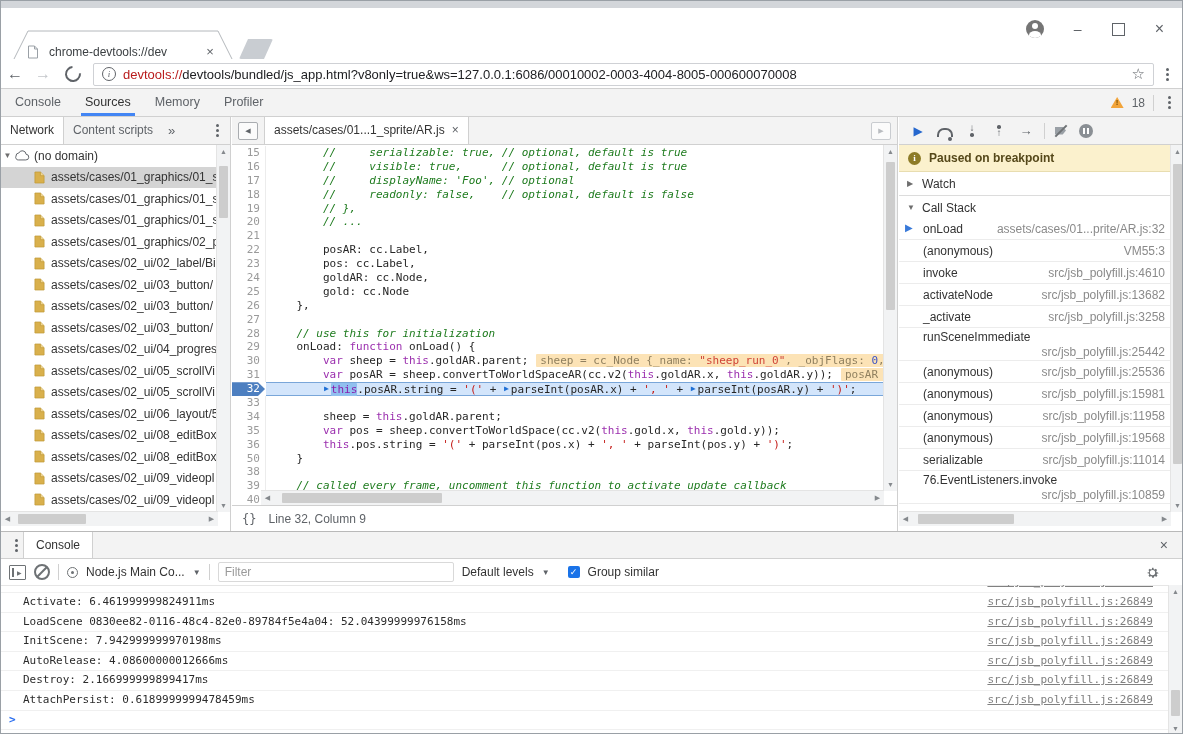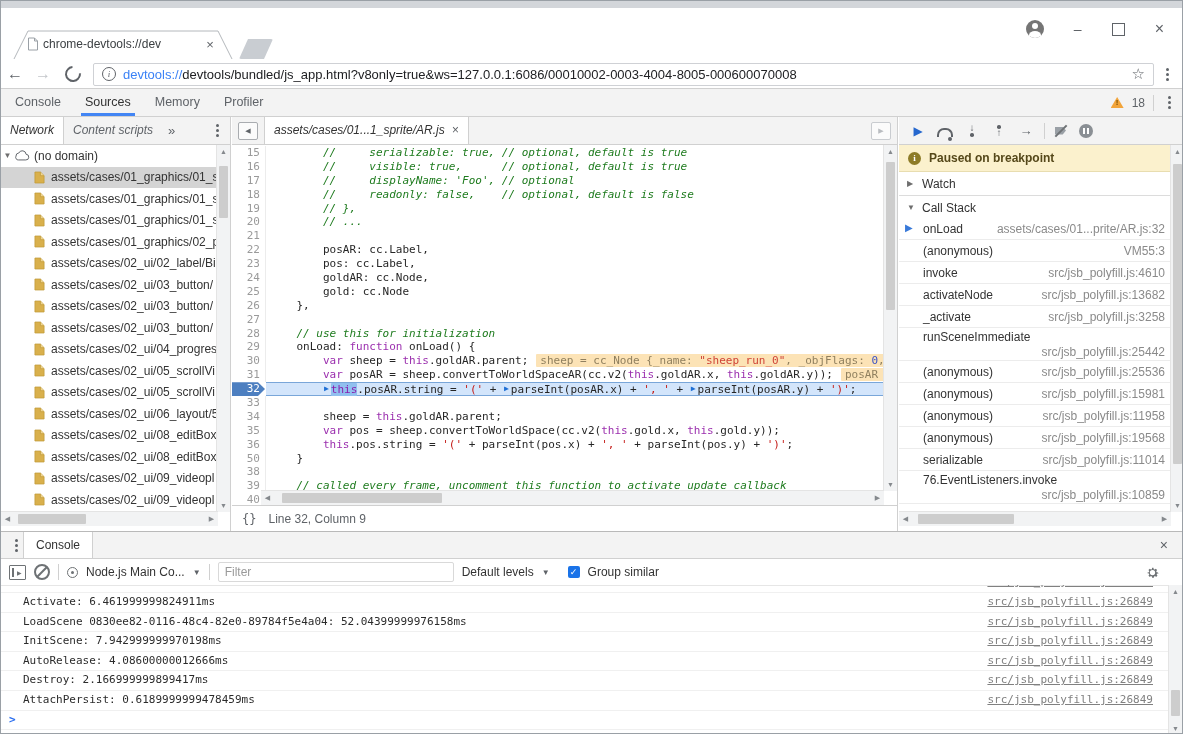--- a/index.html
+++ b/index.html
@@ -4,41 +4,41 @@
 <style>
   html,body{margin:0;padding:0;background:#e8e8e8;}
   #window{position:relative;width:1183px;height:734px;background:#fff;border:1px solid #9aa0a6;
     box-sizing:border-box;overflow:hidden;font-family:"Liberation Sans",sans-serif;font-size:12px;color:#333;}
   .abs{position:absolute;}
 
   
   #frame-top{left:0;top:0;width:100%;height:7px;background:#d3d6da;}
   #titlebar{left:0;top:7px;width:100%;height:52px;background:#fff;}
   #tab-outline{left:12px;top:22px;}
-  #tab-content{left:26px;top:29px;width:190px;height:22px;display:flex;align-items:flex-start;gap:4px;}
+  #tab-content{left:26px;top:29px;width:190px;height:22px;display:flex;align-items:flex-end;gap:10px;}
   .tab-title{flex:1;overflow:hidden;white-space:nowrap;color:#3c4043;font-size:12px;}
   .tab-close{color:#5f6368;font-size:13px;width:14px;text-align:center;cursor:default;}
   #newtab-btn{left:238px;top:31px;width:34px;height:20px;background:#c9cdd2;border-radius:2px;
     clip-path:polygon(9px 0,100% 0,calc(100% - 9px) 100%,0 100%);}
   #win-controls{right:18px;top:10px;display:flex;align-items:center;gap:30px;height:22px;}
   .wc{color:#5f6368;font-size:14px;line-height:14px;}
   #avatar{width:18px;height:18px;border-radius:50%;background:#757575;position:relative;overflow:hidden;}
   #avatar .head{position:absolute;left:6px;top:3px;width:6px;height:6px;border-radius:50%;background:#fff;}
   #avatar .body{position:absolute;left:3px;top:10.5px;width:12px;height:8px;border-radius:50% 50% 0 0;background:#fff;}
   .wc-max{width:11px;height:11px;border:1px solid #5f6368;}
 
   #urlrow{left:0;top:59px;width:100%;height:28px;background:#fff;border-bottom:1px solid #d0d0d0;display:flex;align-items:center;}
   .navbtn{width:28px;text-align:center;font-size:16px;color:#5f6368;}
   .navbtn.disabled{color:#c3c6ca;}
   #reload-ico{width:12px;height:12px;border:2px solid #5f6368;border-radius:50%;border-top-color:transparent;transform:rotate(40deg);margin:0 8px;}
   #urlfield{flex:1;height:21px;border:1px solid #cfd1d5;border-radius:2px;margin:0 6px 0 4px;display:flex;align-items:center;padding:0 8px;gap:7px;overflow:hidden;}
   .circle-i{width:12px;height:12px;min-width:12px;border:1px solid #5f6368;border-radius:50%;color:#5f6368;
     font-size:9px;font-family:"Liberation Serif",serif;font-style:italic;display:flex;align-items:center;justify-content:center;}
   #urltext{font-size:13px;white-space:nowrap;overflow:hidden;flex:1;color:#202124;}
-  #urltext .scheme{color:#3b82f6;}
+  #urltext .scheme{color:#b91c1c;}
   .star{color:#5f6368;font-size:15px;}
   .vdots{display:inline-flex;flex-direction:column;gap:2px;align-items:center;width:14px;}
   .vdots i{width:3px;height:3px;border-radius:50%;background:#5f6368;}
 
   
   #dtbar{left:0;top:88px;width:100%;height:27px;background:#f3f3f3;border-bottom:1px solid #d0d0d0;display:flex;align-items:center;}
   .dt-tab{padding:0 10px;margin-left:4px;height:27px;line-height:27px;color:#5f6368;font-size:12.5px;position:relative;}
   .dt-tab.active{color:#333;}
   .dt-tab.active::after{content:"";position:absolute;left:6px;right:6px;bottom:0;height:3px;background:#4285f4;}
   #dtbar-right{margin-left:auto;display:flex;align-items:center;gap:8px;padding-right:6px;}
@@ -48,21 +48,21 @@
   #warn-count{color:#5f6368;}
   .tool-sep{width:1px;height:16px;background:#d0d0d0;}
 
   
   #main-body{left:0;top:116px;width:100%;height:414px;background:#fff;}
   #navigator{left:0;top:0;width:230px;height:414px;border-right:1px solid #d0d0d0;box-sizing:border-box;}
   #editor{left:231px;top:0;width:666px;height:414px;border-right:1px solid #d0d0d0;box-sizing:border-box;background:#fff;}
   #sidebar{left:898px;top:0;width:285px;height:414px;background:#fff;}
 
   .panel-tabs{height:27px;background:#f3f3f3;border-bottom:1px solid #d0d0d0;display:flex;align-items:center;box-sizing:content-box;}
-  .ptab{height:27px;line-height:27px;padding:0 9px;color:#5f6368;white-space:nowrap;font-style:italic;}
+  .ptab{height:27px;line-height:27px;padding:0 9px;color:#5f6368;white-space:nowrap;}
   .ptab.selected{background:#fff;color:#333;border-left:1px solid #d0d0d0;border-right:1px solid #d0d0d0;}
   .ptab.selected:first-child{border-left:none;}
   .chev2{color:#5f6368;font-size:13px;padding:0 6px;}
 
   
   #tree{position:absolute;left:0;top:28px;width:217px;height:367px;overflow:hidden;}
   .tree-row{height:21.5px;display:flex;align-items:center;white-space:nowrap;overflow:hidden;}
   .tree-row.selected{background:#d4d4d4;}
   .tw{width:13px;text-align:center;color:#6e6e6e;font-size:8px;min-width:13px;}
   .tree-root-label{margin-left:4px;}

